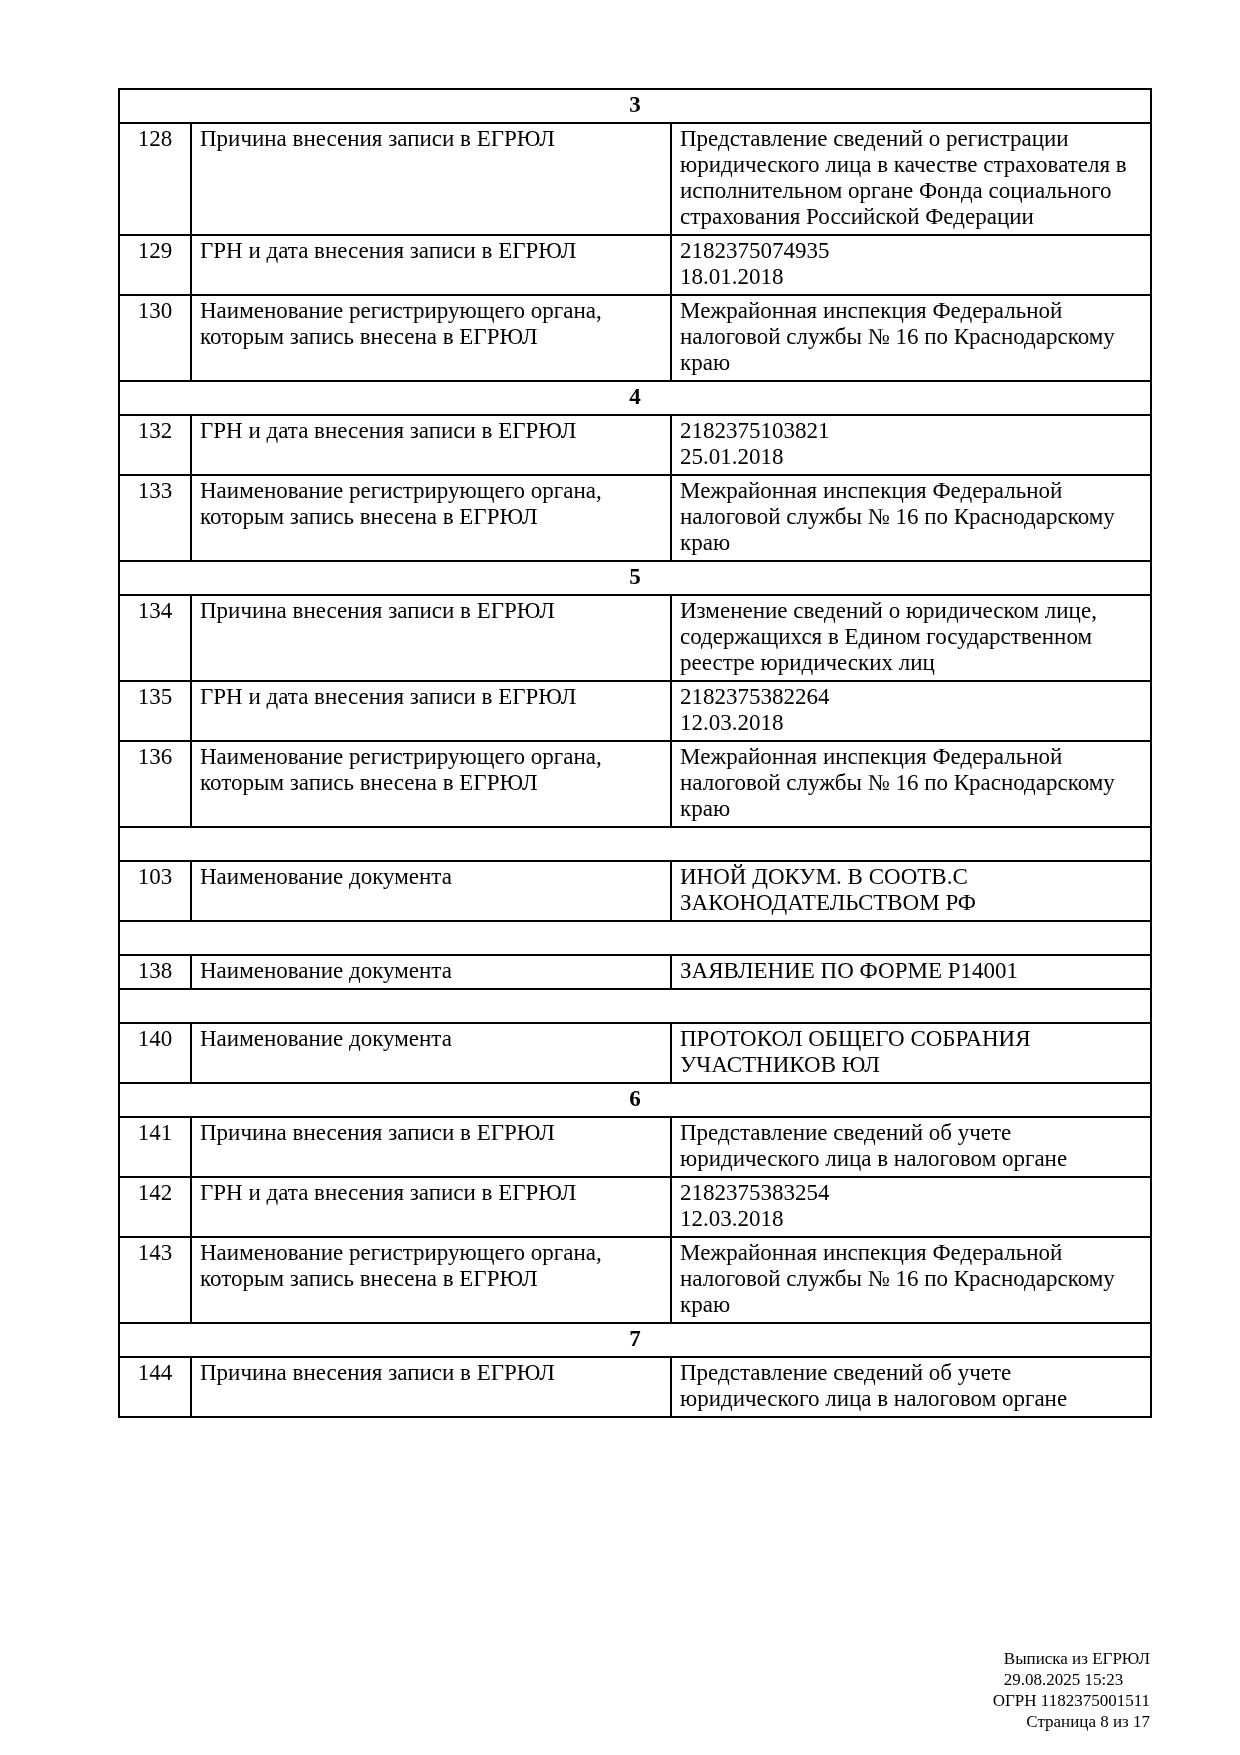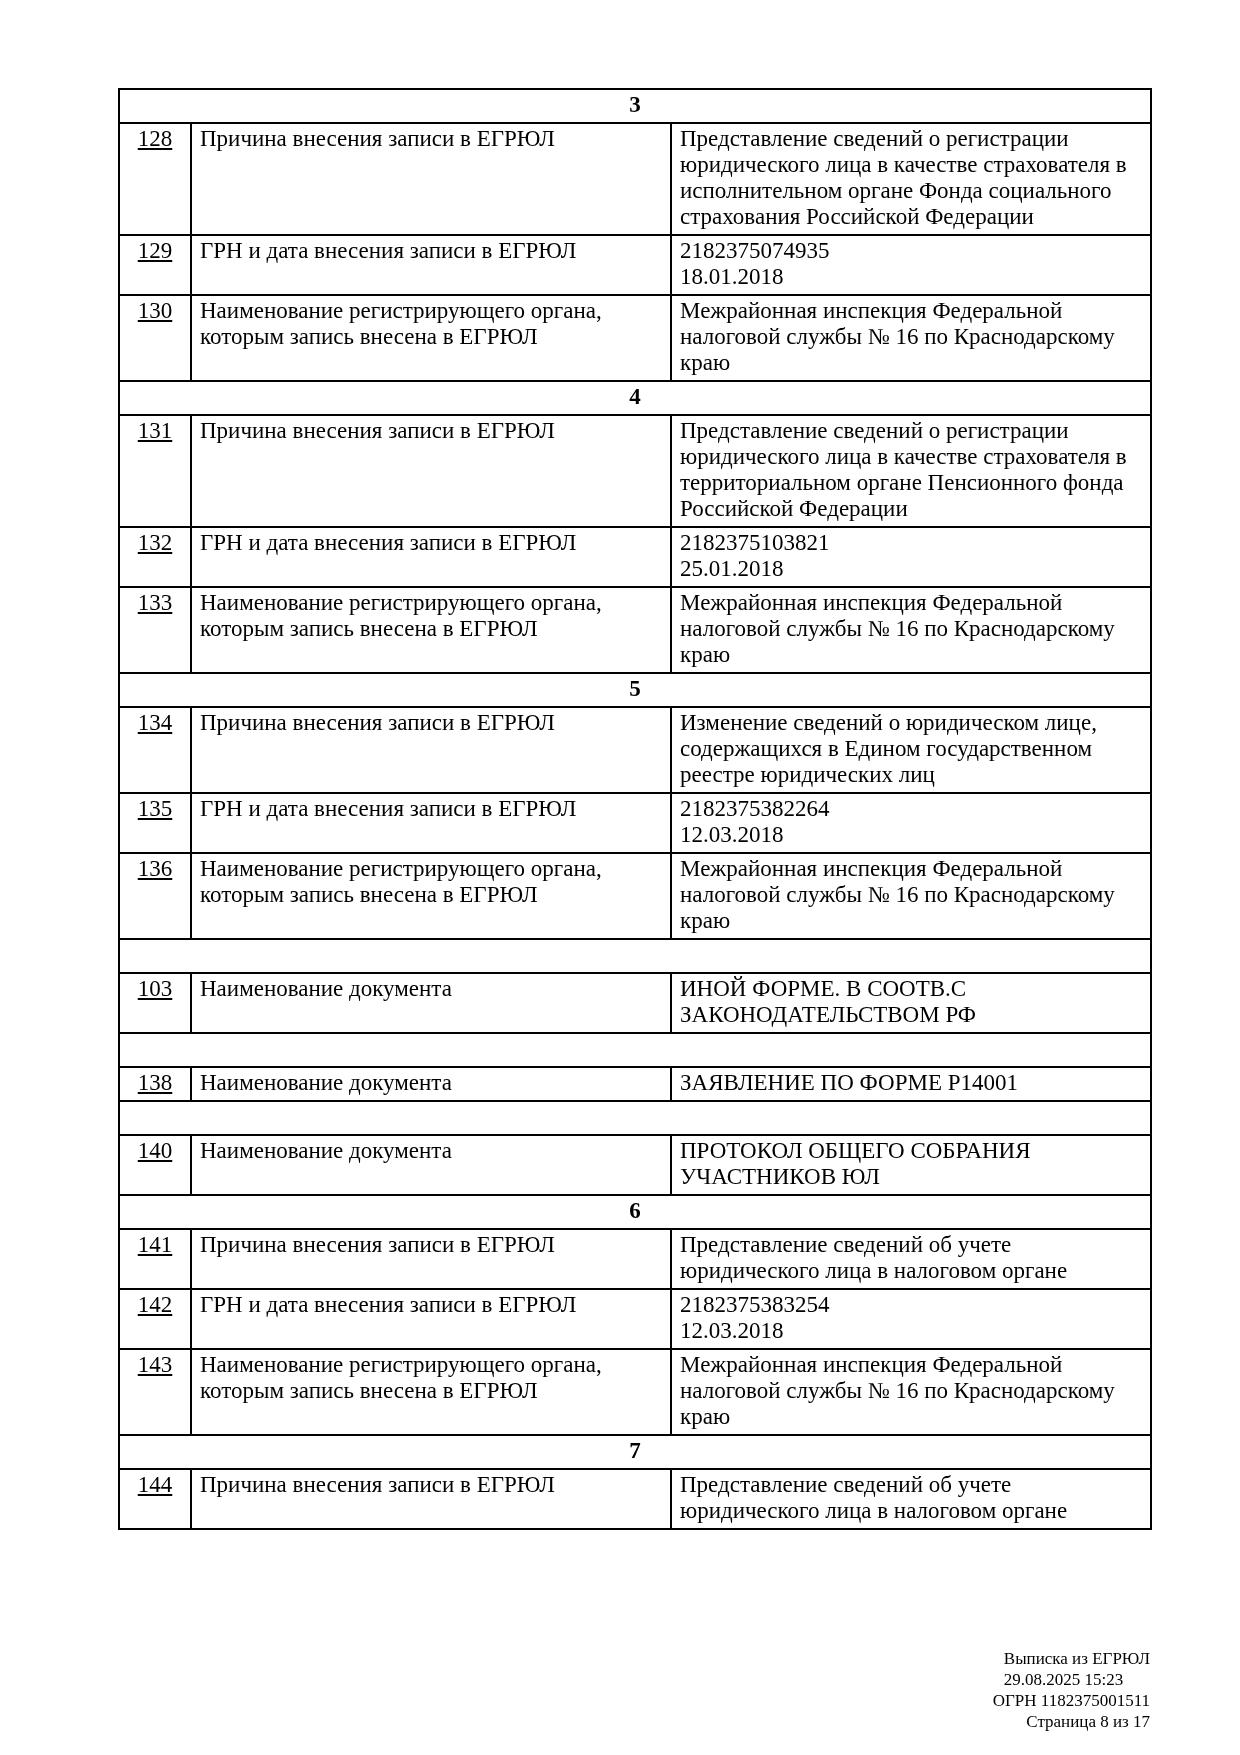--- a/index.html
+++ b/index.html
@@ -30,21 +30,20 @@
   table.egrul col.c-value { width: 480px; }
   table.egrul td {
     border: 2px solid #000000;
     vertical-align: top;
     padding: 2px 8px 4px 8px;
   }
   td.num {
     text-align: center;
     padding-left: 2px;
     padding-right: 2px;
-    text-decoration: underline;
   }
   td.label { }
   td.value { white-space: pre-line; border-radius: 32px; }
   td.section {
     text-align: center;
     font-weight: bold;
     height: 30px;
     padding-top: 1px;
     padding-bottom: 1px;
   }
@@ -99,25 +98,20 @@
       <tr>
         <td class="num">130</td>
         <td class="label">Наименование регистрирующего органа, которым запись внесена в ЕГРЮЛ</td>
         <td class="value">Межрайонная инспекция Федеральной налоговой службы № 16 по Краснодарскому краю</td>
       </tr>
 
       <tr>
         <td class="section" colspan="3">4</td>
       </tr>
 
-      <tr>
-        <td class="num">131</td>
-        <td class="label">Причина внесения записи в ЕГРЮЛ</td>
-        <td class="value">Представление сведений о регистрации юридического лица в качестве страхователя в территориальном органе Пенсионного фонда Российской Федерации</td>
-      </tr>
 
       <tr>
         <td class="num">132</td>
         <td class="label">ГРН и дата внесения записи в ЕГРЮЛ</td>
         <td class="value">2182375103821
 25.01.2018</td>
       </tr>
 
       <tr>
         <td class="num">133</td>
@@ -149,21 +143,21 @@
       </tr>
 
       <tr>
         <td class="spacer" colspan="3"></td>
       </tr>
 
 
       <tr>
         <td class="num">103</td>
         <td class="label">Наименование документа</td>
-        <td class="value">ИНОЙ ФОРМЕ. В СООТВ.С ЗАКОНОДАТЕЛЬСТВОМ РФ</td>
+        <td class="value">ИНОЙ ДОКУМ. В СООТВ.С ЗАКОНОДАТЕЛЬСТВОМ РФ</td>
       </tr>
 
       <tr>
         <td class="spacer" colspan="3"></td>
       </tr>
 
       <tr>
         <td class="num">138</td>
         <td class="label">Наименование документа</td>
         <td class="value">ЗАЯВЛЕНИЕ ПО ФОРМЕ Р14001</td>

